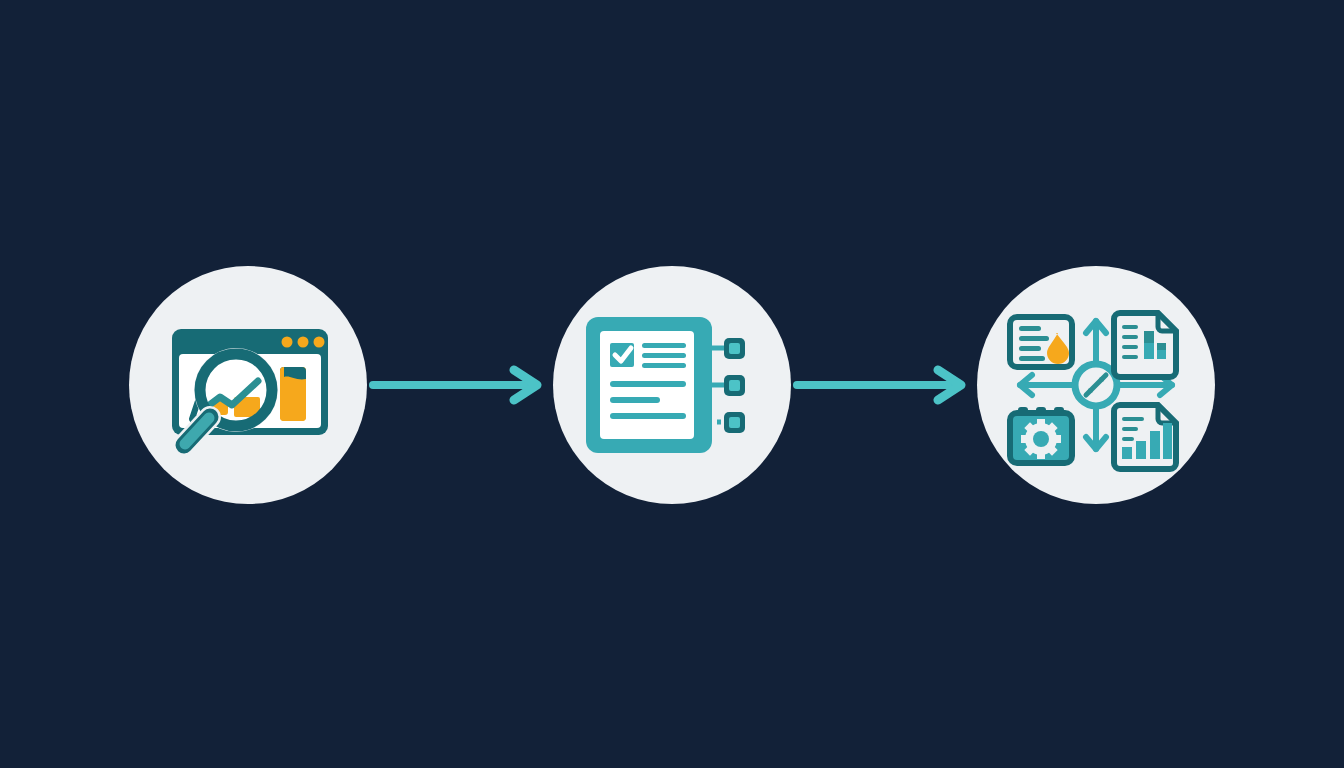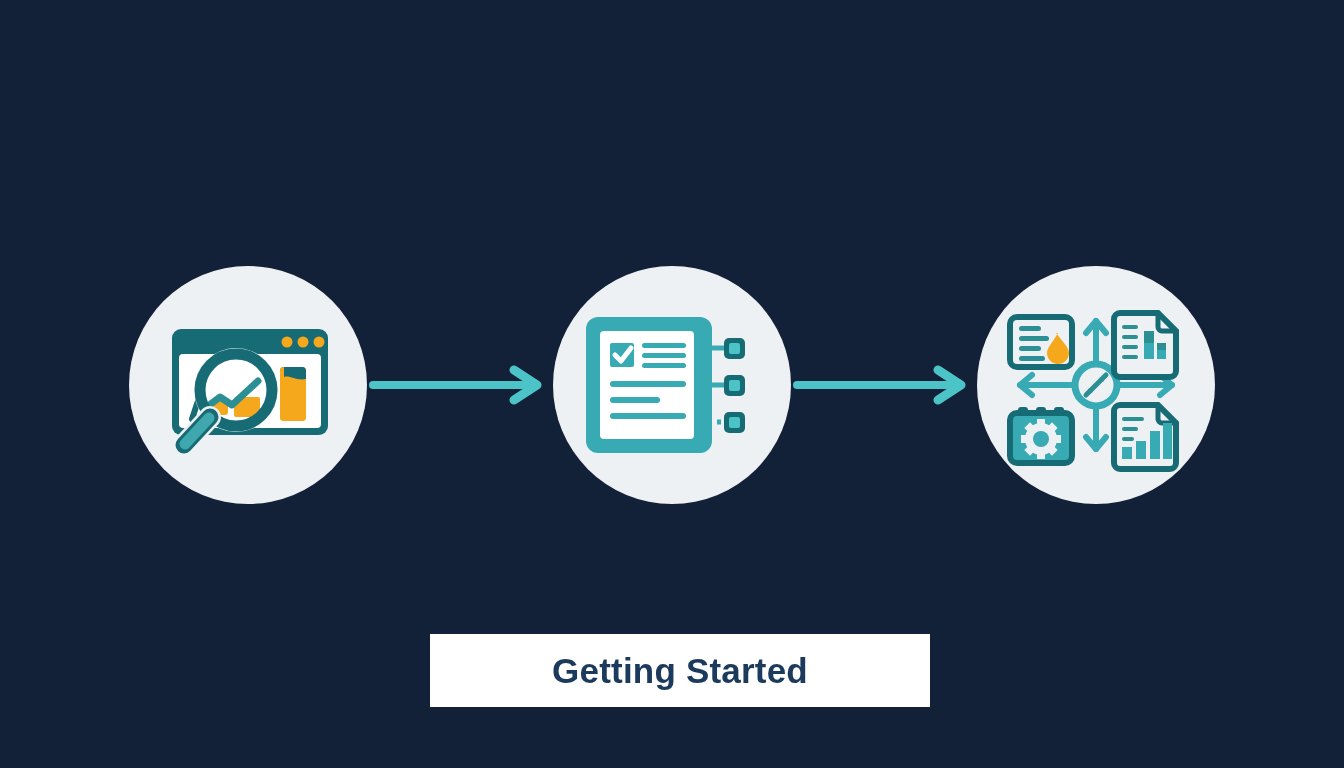--- a/index.html
+++ b/index.html
@@ -243,17 +243,14 @@
             <rect x="140" y="146" width="10" height="18" fill="#37aab4"></rect>
             <rect x="154" y="136" width="10" height="28" fill="#37aab4"></rect>
             <rect x="167" y="128" width="9" height="36" fill="#37aab4"></rect>
           </g>
         </svg>
       </span>
     </div>
 
   </div>
 
-  <div class="caption-banner">
-    <div class="caption-text">Getting Started</div>
-  </div>
 
 </div>
 
 </body></html>

